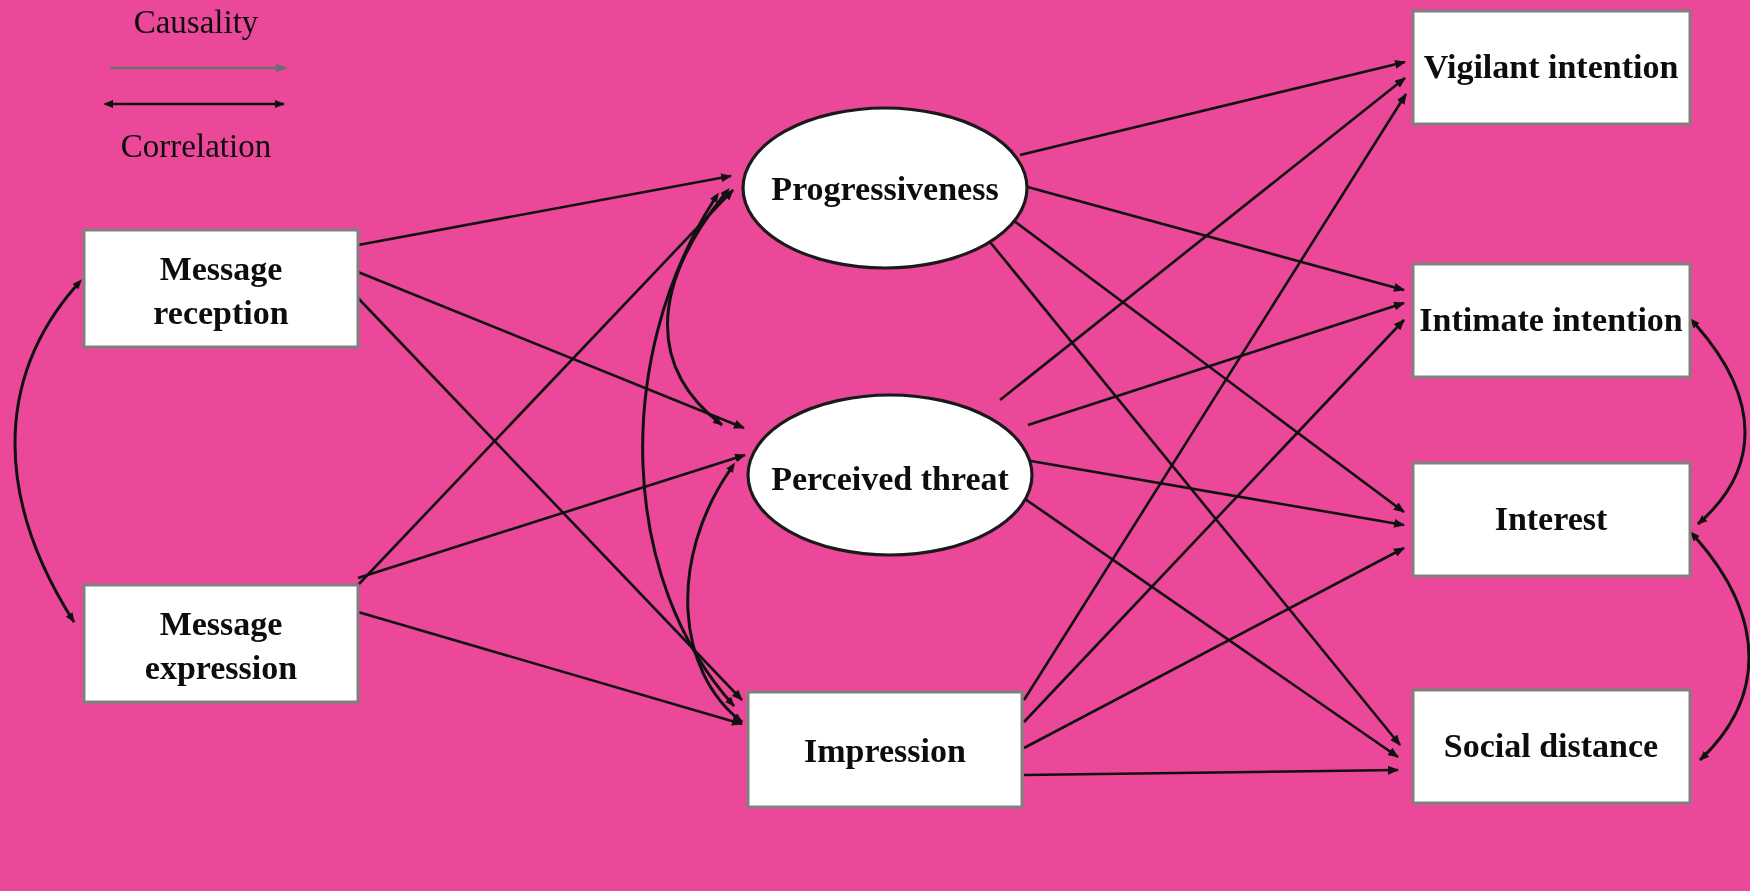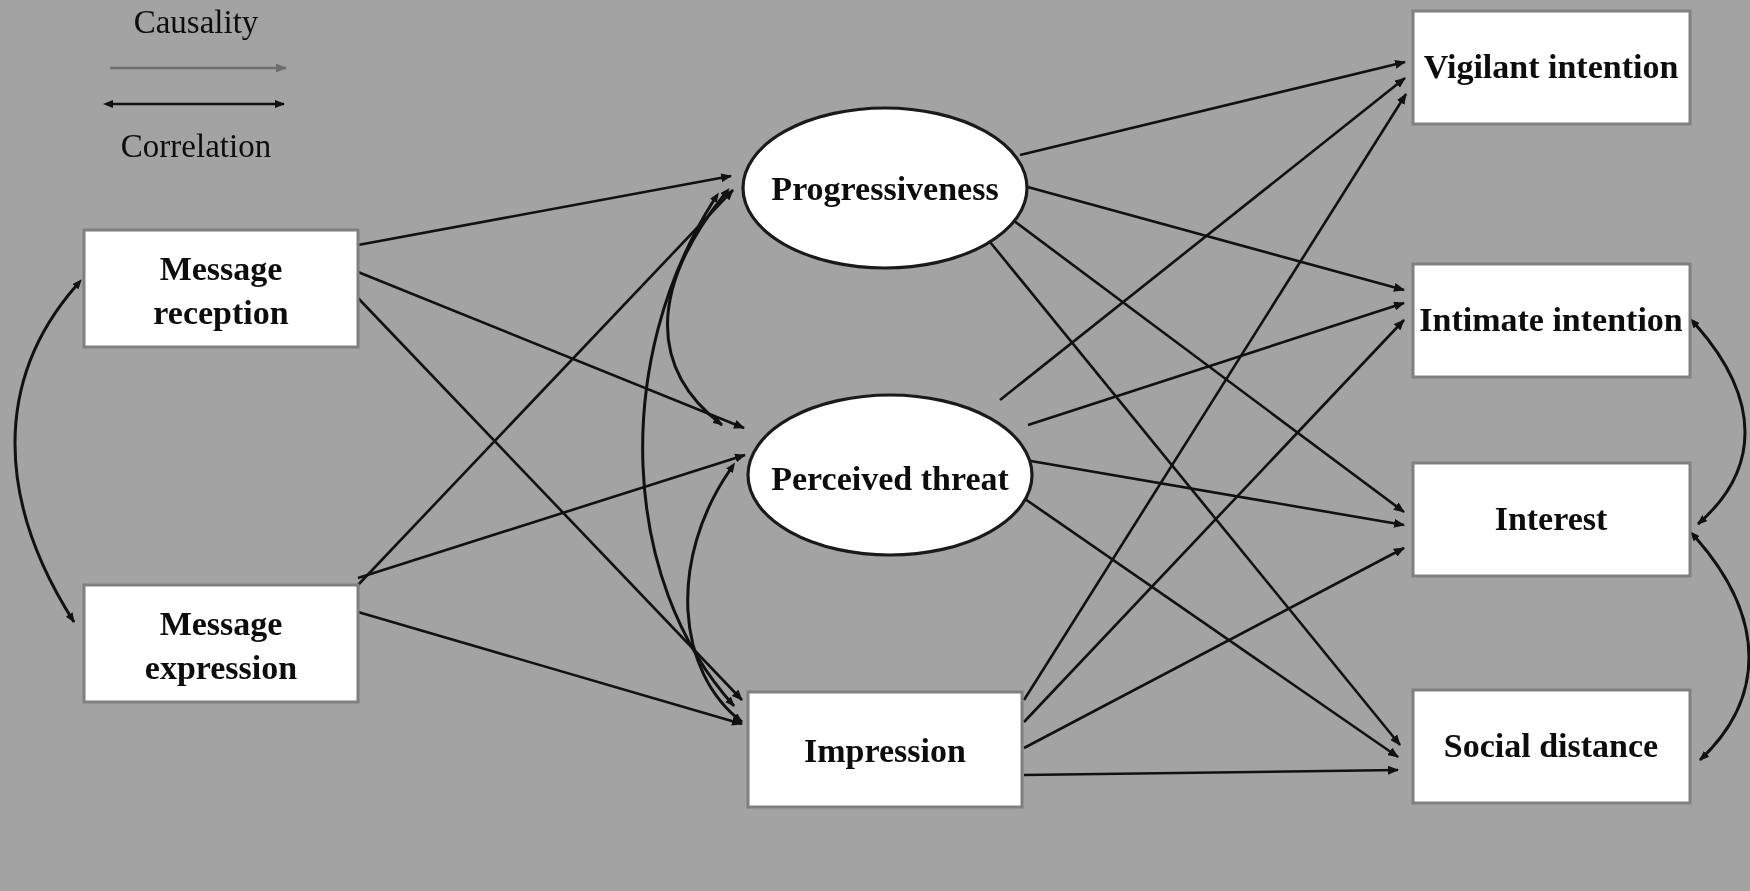--- a/index.html
+++ b/index.html
@@ -4,21 +4,21 @@
 <style>
   html, body {
     margin: 0;
     padding: 0;
     background: #ffffff;
   }
   #canvas {
     position: relative;
     width: 1750px;
     height: 891px;
-    background: #a3a3a3;
+    background: #ec4899;
     overflow: hidden;
     font-family: "Liberation Serif", "DejaVu Serif", serif;
   }
   svg.layer {
     position: absolute;
     top: 0;
     left: 0;
     width: 1750px;
     height: 891px;
   }

